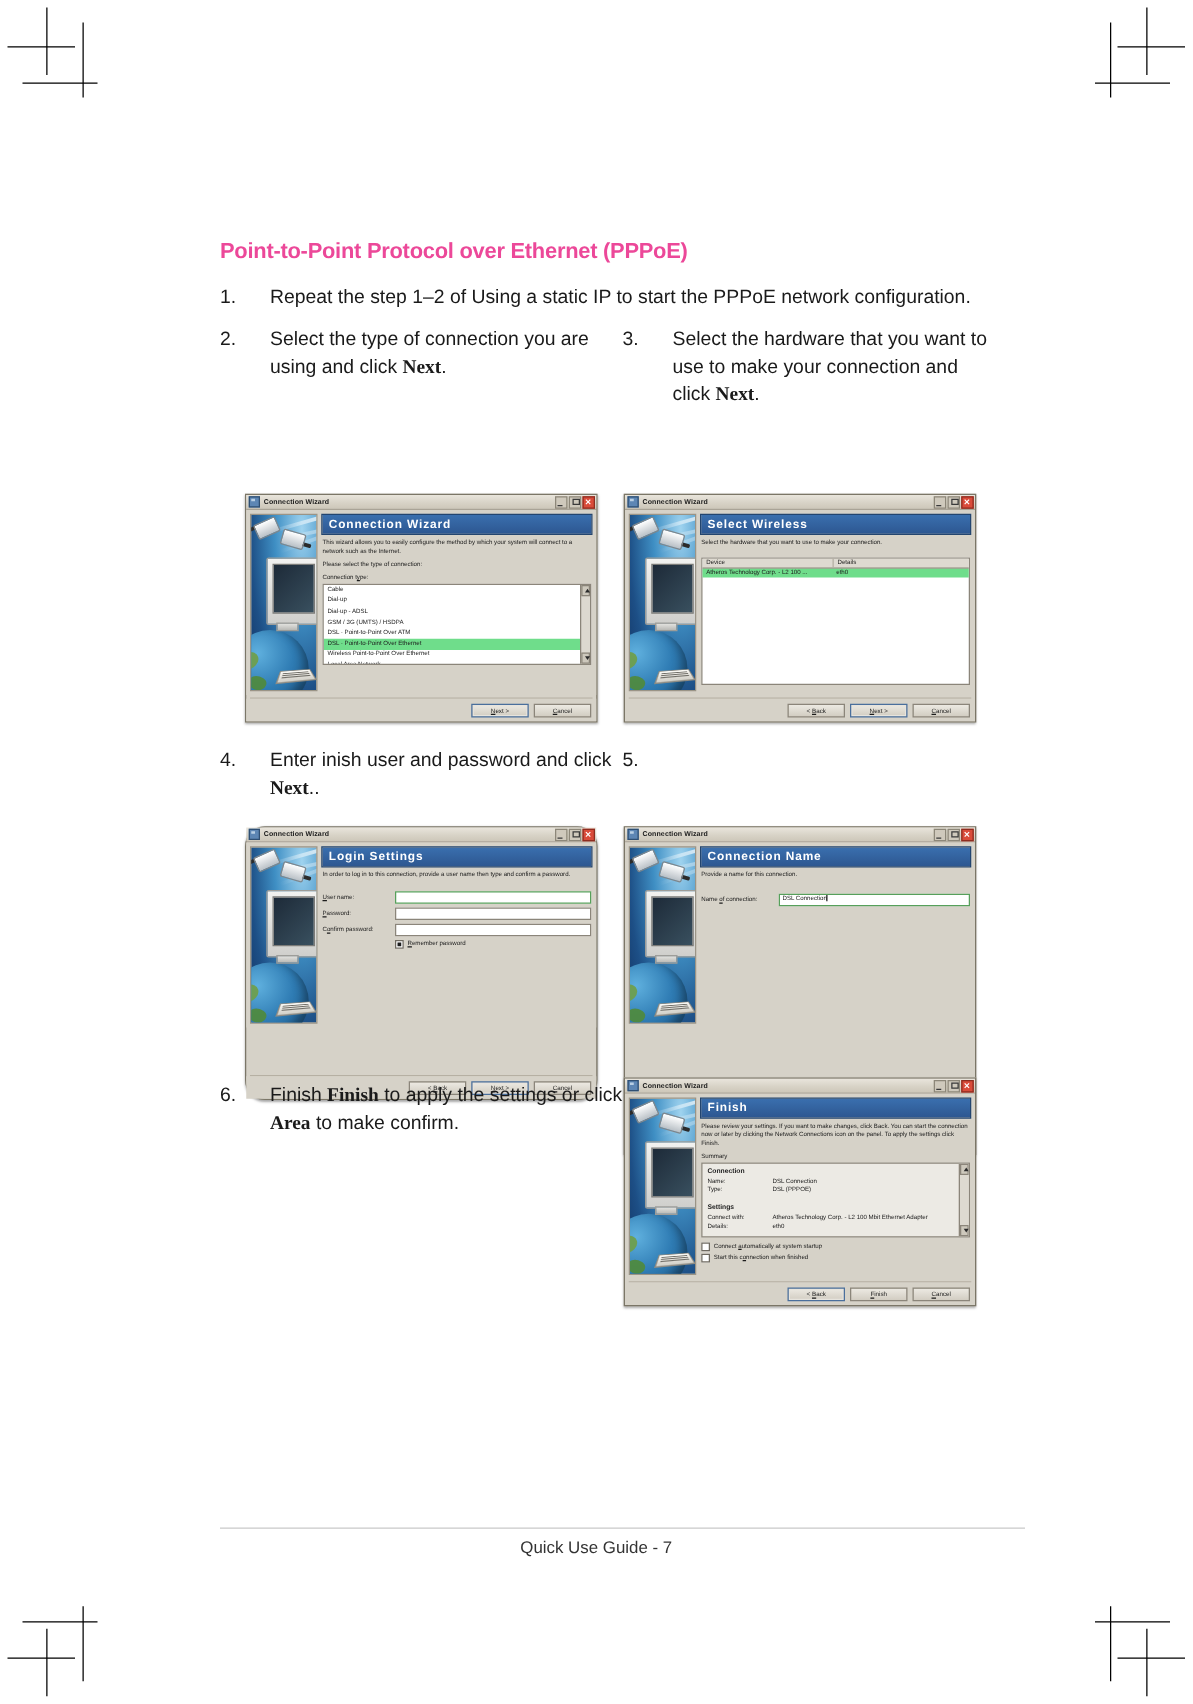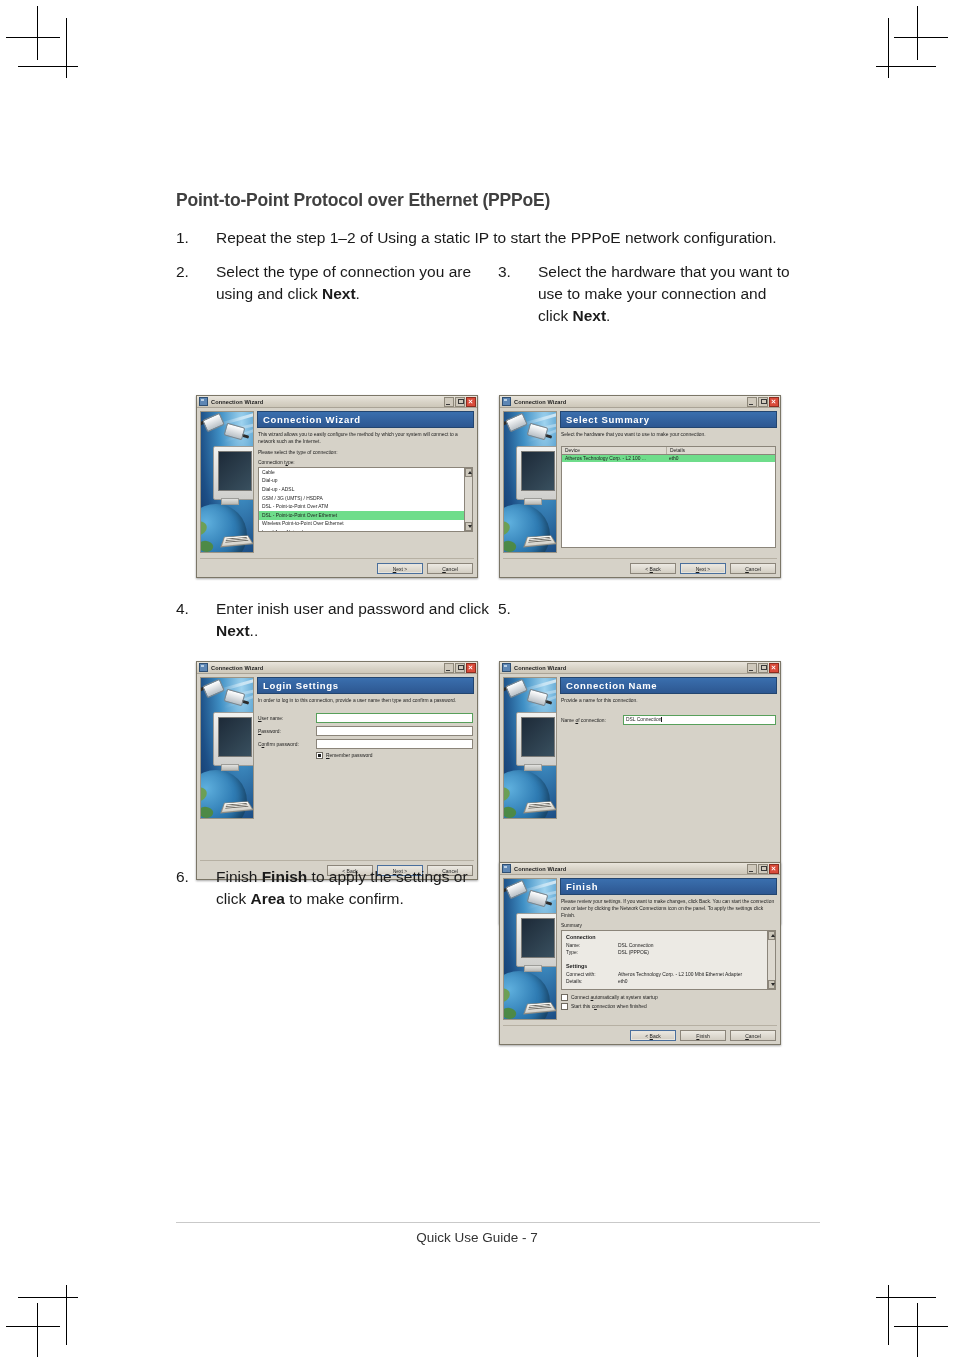--- a/index.html
+++ b/index.html
@@ -11,33 +11,33 @@
 
   
   .crop{position:absolute;background:#000;}
   .crop.h{height:1px;}
   .crop.v{width:1px;}
 
   
   .content{position:absolute;left:176px;top:190px;width:620px;}
 
   h1.heading{
-    font-size:17.5px;font-weight:bold;color:#404040;
+    font-size:17.5px;font-weight:bold;color:#ec4899;
     margin:0 0 16px 0;letter-spacing:-0.2px;
   }
 
   .step{display:flex;align-items:flex-start;margin-bottom:2px;}
   .step-num{
     width:40px;flex:0 0 40px;font-size:15.5px;color:#1a1a1a;
     line-height:1.42;
   }
   .step-text{
     font-size:15.5px;color:#1a1a1a;line-height:1.42;
   }
-  .step-text b{font-weight:bold;}
+  .step-text b{font-weight:bold;font-family:Liberation Serif, serif;}
 
   .row2{display:flex;}
   .col-l{width:322px;flex:0 0 322px;}
   .col-r{width:298px;flex:0 0 298px;}
 
   
   .footer-rule{
     position:absolute;left:176px;top:1222px;width:644px;height:1px;
     background:#c9c9c9;
   }
@@ -408,21 +408,21 @@
         <div class="rj rj1"></div>
       <div class="cable c2"></div>
         <div class="rj rj2"></div>
       <div class="kbd">
           <i style="top:2px"></i>
           <i style="top:4px"></i>
           <i style="top:6px"></i>
         </div>
     </div>
     <div class="pane">
-      <div class="pane-head">Select Summary</div>
+      <div class="pane-head">Select Wireless</div>
       <div class="pane-desc">Select the hardware that you want to use to make your connection.</div>
       <div class="table" style="margin-top:8px;height:100px;">
         <div class="thead">
           <div class="th c1">Device</div>
           <div class="th c2">Details</div>
         </div>
         <div class="trow">
           <div class="td c1">Atheros Technology Corp. - L2 100 ...</div>
           <div class="td c2">eth0</div>
         </div>
@@ -446,21 +446,21 @@
       </div>
     </div>
     <div class="col-r">
       <div class="step">
         <div class="step-num">5.</div>
       </div>
     </div>
   </div>
 </div>
 
-<div class="wizard" style="left:196px;top:661px;">
+<div class="wizard" style="left:196px;top:661px;border-radius:16px;">
   <div class="titlebar">
     <div class="tb-icon"></div>
     <div class="tb-title">Connection Wizard</div>
     <div class="tb-btns">
       <div class="tb-btn min"></div>
       <div class="tb-btn max"></div>
       <div class="tb-btn close"></div>
     </div>
   </div>
   <div class="dlg-body">

